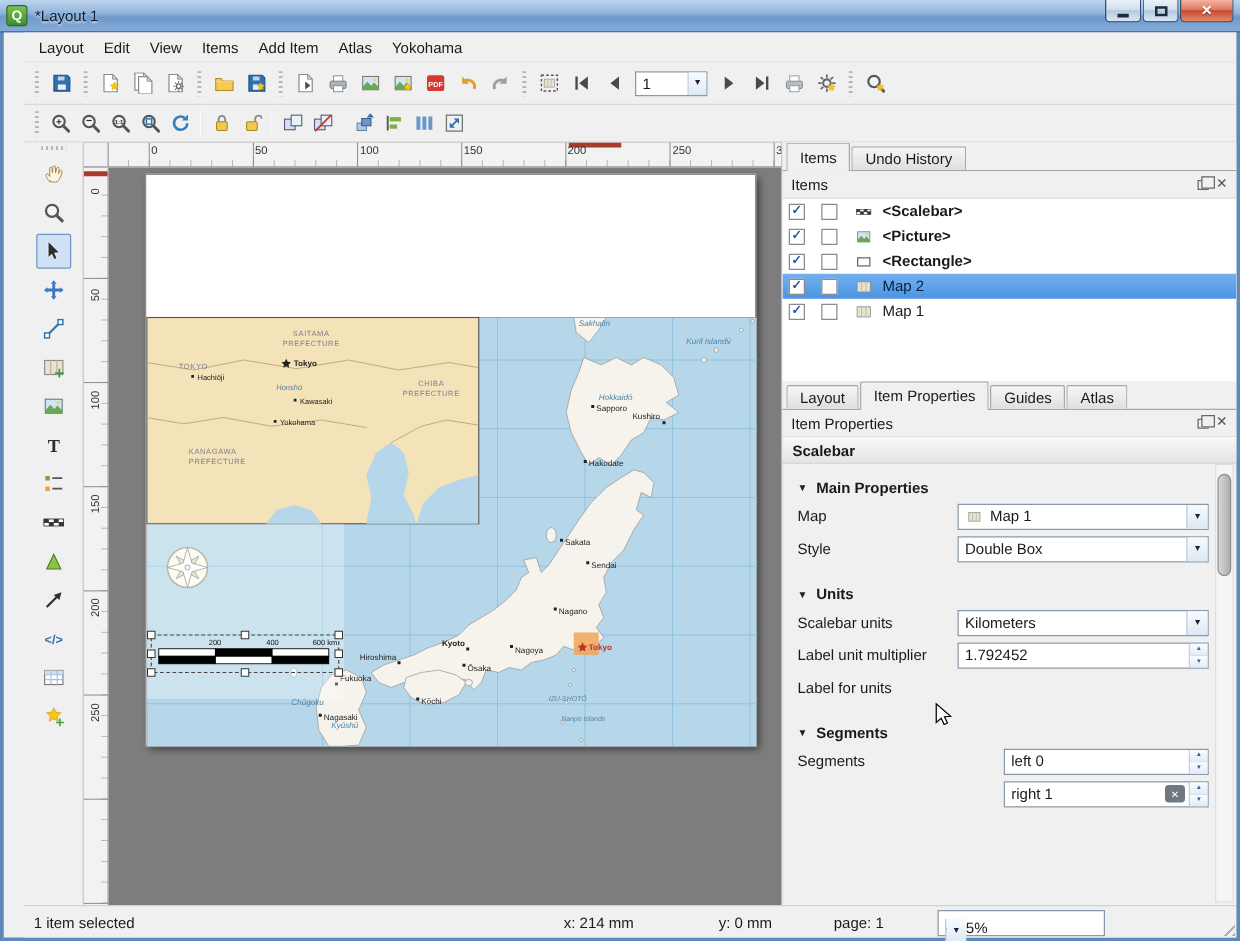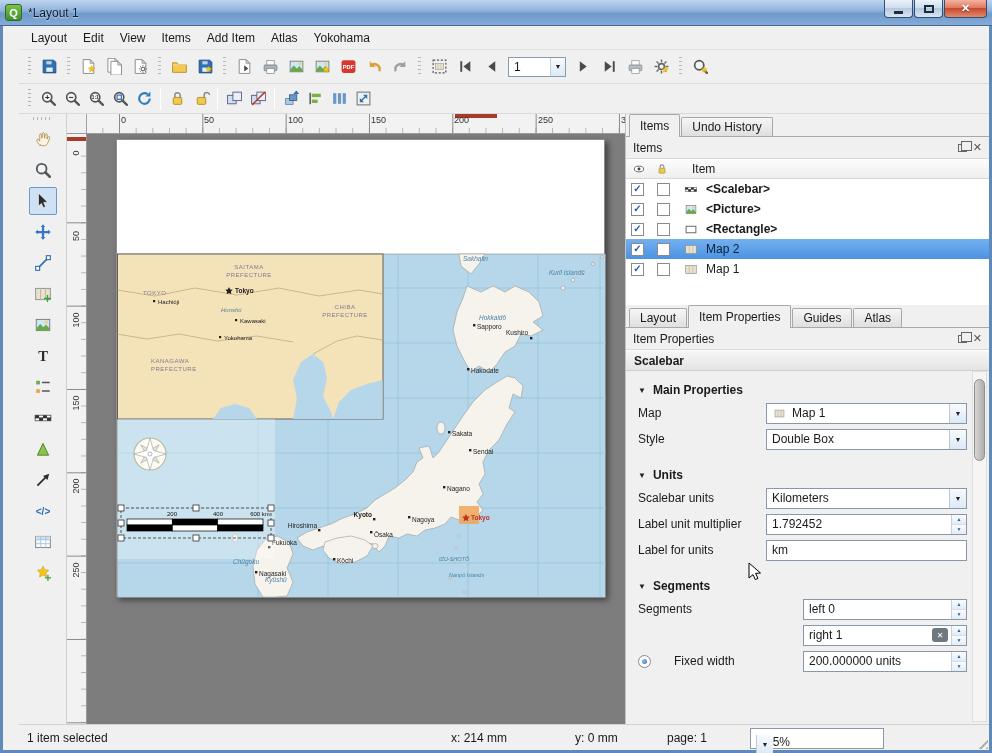--- a/index.html
+++ b/index.html
@@ -795,29 +795,20 @@
 
         <div class="itemsdock">
           <div class="docktitle">
             <span>Items</span>
             <span class="dticons">
               <span class="fl-ico"></span>
               <span class="x-ico">✕</span>
             </span>
           </div>
           <div class="tree">
-            <div class="treehead">
-              <svg class="hico" viewBox="0 0 16 16">
-                  <use href="#s-eye"></use>
-                </svg>
-              <svg class="hico2" viewBox="0 0 16 16">
-                  <use href="#s-lock"></use>
-                </svg>
-              <span class="htxt">Item</span>
-            </div>
             <div class="trow">
               <span class="cb cb1">✓</span>
               <span class="cb cb2"></span>
               <svg class="itmico" viewBox="0 0 16 16">
                   <use href="#s-scalebar"></use>
                 </svg>
               <span class="lbl b">&lt;Scalebar&gt;</span>
             </div>
             <div class="trow">
               <span class="cb cb1">✓</span>
@@ -910,23 +901,20 @@
               <div class="spin ctl">
                 <span class="cval">1.792452</span>
                 <span class="sbtns">
                     <div>▲</div>
                     <div>▼</div>
                   </span>
               </div>
             </div>
             <div class="prow">
               <span class="plabel">Label for units</span>
-              <div class="ledit ctl">
-                <span class="cval">km</span>
-              </div>
             </div>
 
             <div class="ghead" style="margin-top:16px">
               <span class="tri">▼</span>
               <span>Segments</span>
             </div>
             <div class="prow seg">
               <span class="plabel">Segments</span>
               <div class="spin ctl">
                 <span class="cval">left 0</span>
@@ -934,31 +922,20 @@
                     <div>▲</div>
                     <div>▼</div>
                   </span>
               </div>
             </div>
             <div class="prow seg">
               <span class="plabel"></span>
               <div class="spin ctl">
                 <span class="cval">right 1</span>
                 <span class="clearbtn">✕</span>
-                <span class="sbtns">
-                    <div>▲</div>
-                    <div>▼</div>
-                  </span>
-              </div>
-            </div>
-            <div class="prow seg">
-              <span class="radio on"></span>
-              <span class="plabel">Fixed width</span>
-              <div class="spin ctl">
-                <span class="cval">200.000000 units</span>
                 <span class="sbtns">
                     <div>▲</div>
                     <div>▼</div>
                   </span>
               </div>
             </div>
 
             <div class="vscroll">
               <div class="vthumb"></div>
             </div>

